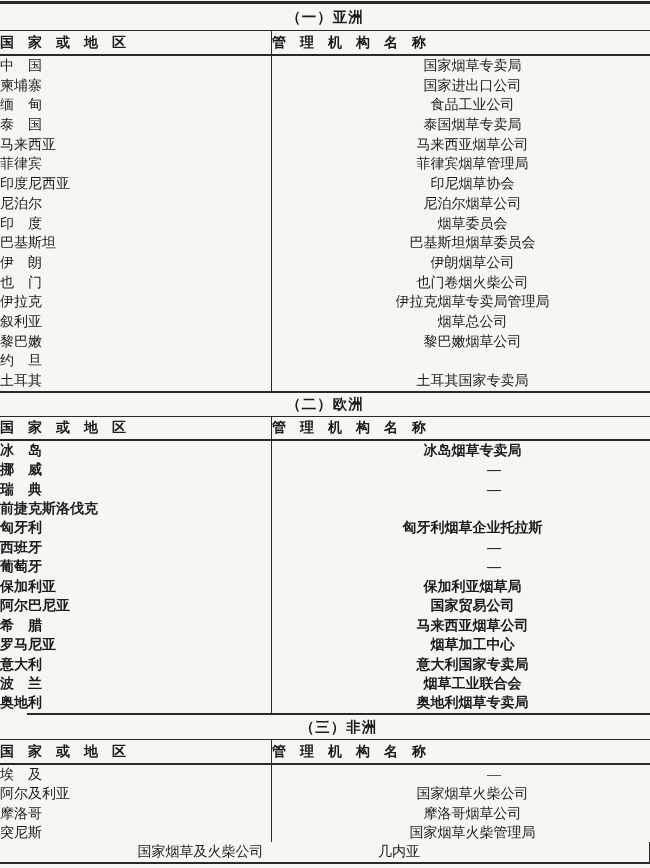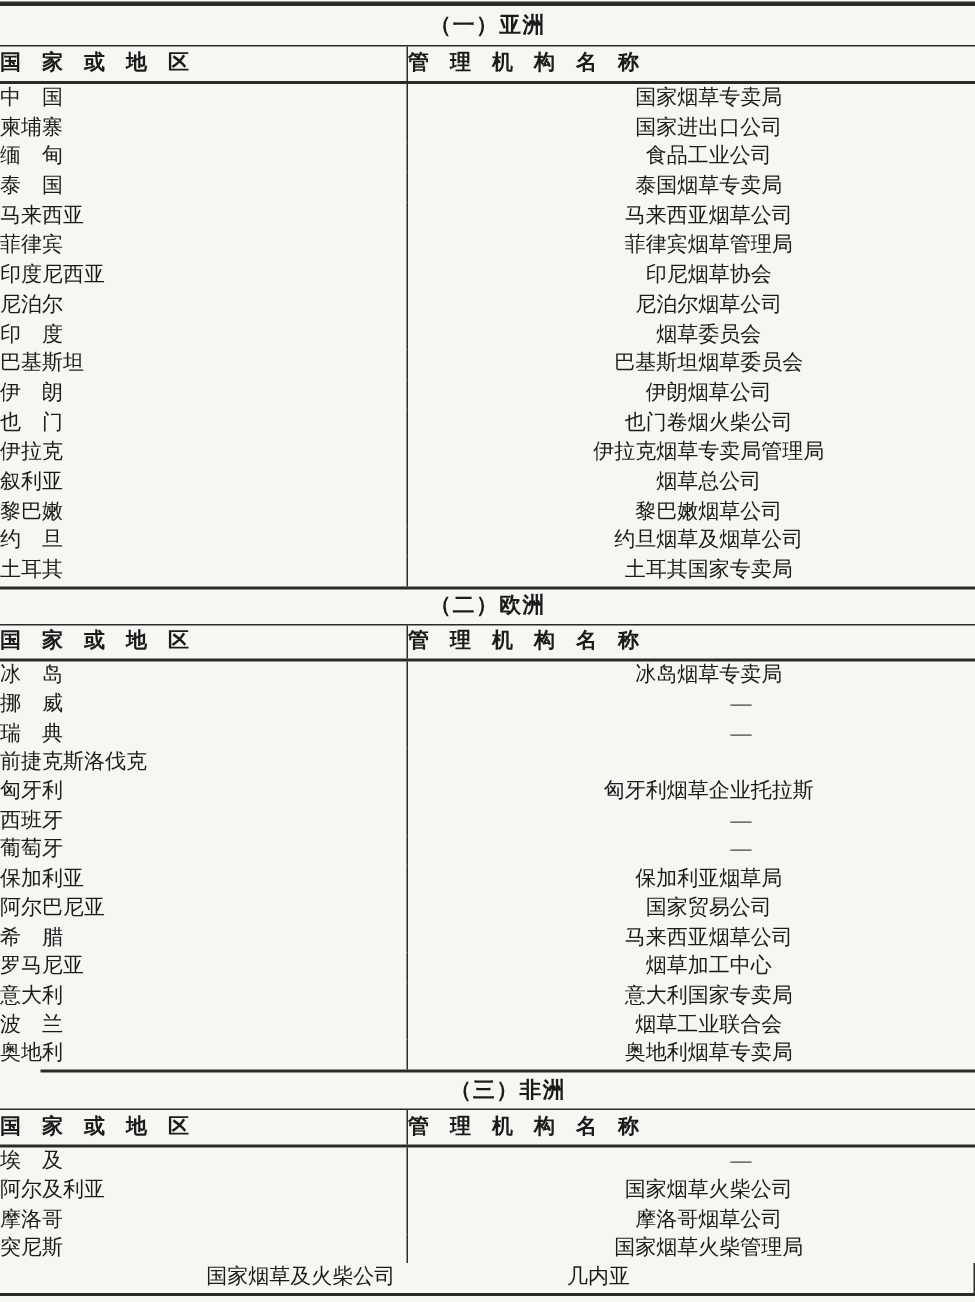--- a/index.html
+++ b/index.html
@@ -31,21 +31,21 @@
     border-top:1px solid var(--rule);
     border-bottom:2px solid var(--rule);
     display:flex;
     font-weight:bold;
   }
   .sec0 .head-band{height:23px;line-height:23px;}
   .sec1 .head-band{height:22px;line-height:22px;}
   .sec2 .head-band{height:23px;line-height:23px;}
   .row{display:flex;}
   .sec0 .row{height:19.7px;line-height:19.7px;}
-  .sec1 .row{height:19.45px;line-height:19.45px;}
+  .sec1 .row{height:19.45px;line-height:19.45px;font-weight:bold;}
   .sec2 .row{height:19.4px;line-height:19.4px;}
   .cell{font-size:14px;white-space:pre;overflow:hidden;}
   .cell.left{
     width:272px;
     box-sizing:border-box;
     border-right:1px solid var(--rule);
   }
   .cell.right{flex:1;text-align:center;padding-left:23px;box-sizing:border-box;}
   .head-band .cell.right{padding-left:0;text-align:left;}
   .cell.right.empty{padding-left:66px;}
@@ -118,21 +118,20 @@
         <div class="row">
           <div class="cell left">叙利亚</div>
           <div class="cell right">烟草总公司</div>
         </div>
         <div class="row">
           <div class="cell left">黎巴嫩</div>
           <div class="cell right">黎巴嫩烟草公司</div>
         </div>
         <div class="row">
           <div class="cell left">约　旦</div>
-          <div class="cell right">约旦烟草及烟草公司</div>
         </div>
         <div class="row">
           <div class="cell left">土耳其</div>
           <div class="cell right">土耳其国家专卖局</div>
         </div>
       </div>
   </div>
 
   <div class="section sec1">
     <div class="title-band">（二）欧洲</div>

